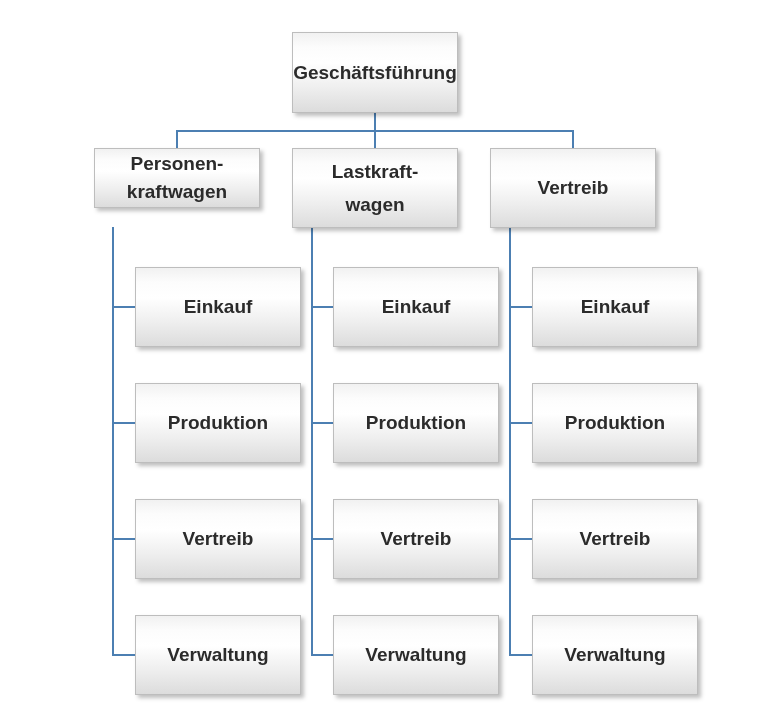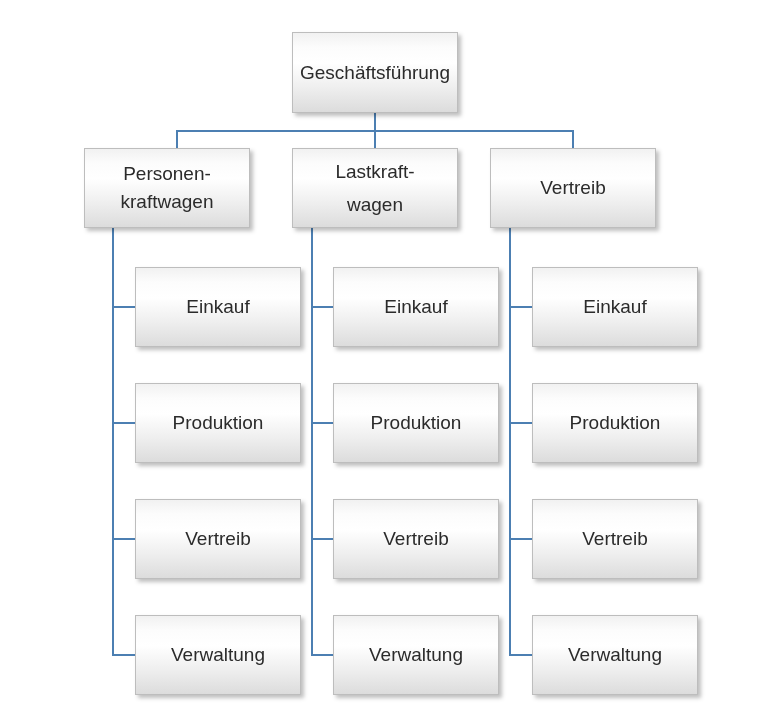--- a/index.html
+++ b/index.html
@@ -21,20 +21,21 @@
     align-items: center;
     justify-content: center;
     text-align: center;
     background: linear-gradient(180deg, #f1f1f1 0%, #fcfcfc 18%, #ffffff 38%, #eeeeee 70%, #dcdcdc 100%);
     border: 1px solid #bdbdbd;
     box-shadow: 3px 3px 4px rgba(0,0,0,0.25);
     box-sizing: border-box;
     color: #2b2b2b;
     font-size: 19px;
     line-height: 1.45;
+    font-weight: bold;
   }
   .node span {
     white-space: pre-line;
     display: block;
     width: 100%;
   }
   .node.lh-lg { line-height: 1.75; text-align: center; }
   .conn {
     position: absolute;
     background: #4c7fb2;
@@ -66,21 +67,21 @@
 
   <div class="conn" style="left:509px; top:306px; width:24px; height:2px;"></div>
   <div class="conn" style="left:509px; top:422px; width:24px; height:2px;"></div>
   <div class="conn" style="left:509px; top:538px; width:24px; height:2px;"></div>
   <div class="conn" style="left:509px; top:654px; width:24px; height:2px;"></div>
 
   <div class="node" style="left:292px; top:32px; width:166px; height:81px;">
     <span>Geschäftsführung</span>
   </div>
 
-  <div class="node" style="left:84px; top:148px; width:166px; height:80px;justify-content:center;">
+  <div class="node" style="left:94px; top:148px; width:166px; height:60px;justify-content:center;">
     <span>Personen-
 kraftwagen</span>
   </div>
   <div class="node lh-lg" style="left:292px; top:148px; width:166px; height:80px;">
     <span>Lastkraft-
 wagen</span>
   </div>
   <div class="node" style="left:490px; top:148px; width:166px; height:80px;">
     <span>Vertreib</span>
   </div>

